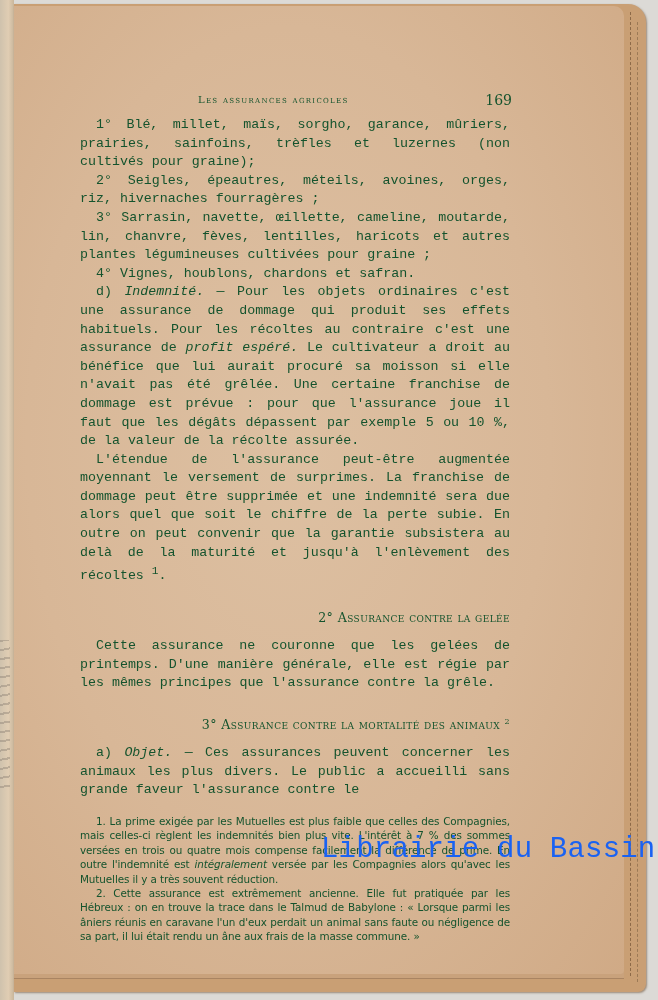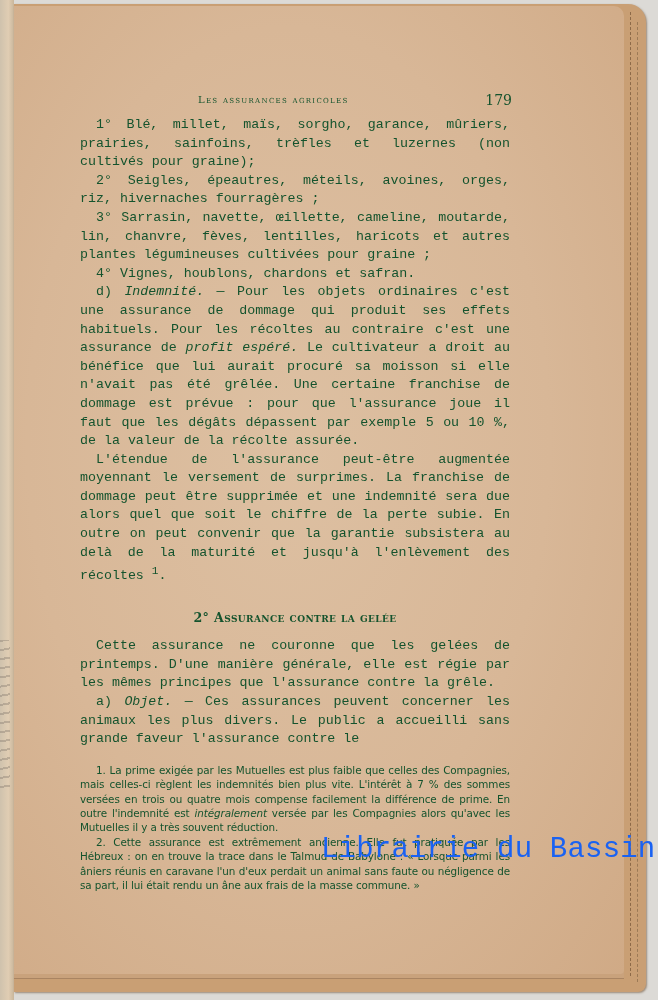--- a/index.html
+++ b/index.html
@@ -54,22 +54,22 @@
   }
   .page-number {
     position: absolute; right: -2px; top: 0px; font-size: 14px;
   }
   p {
     margin: 0; font-size: 13.3px; line-height: 18.6px; text-align: justify;
     text-indent: 16px;
     font-family: Liberation Mono, monospace;
   }
   .sec {
-    text-align: center; font-size: 12.6px; font-variant: small-caps;
-    letter-spacing: 0.4px; margin: 24px 0 12px 0; font-weight: bold;
+    text-align: right; font-size: 12.6px; font-variant: small-caps;
+    letter-spacing: 0.4px; margin: 24px 0 12px 0;
   }
   .sec sup, .fn sup { font-size: 8px; }
   .footnotes {
     margin-top: 14px;
   }
   .fn {
     font-size: 10.4px; line-height: 14.4px; text-align: justify;
     text-indent: 16px; margin: 0;
     font-family: "DejaVu Sans", "Liberation Sans", sans-serif;
     letter-spacing: -0.1px;
@@ -92,35 +92,36 @@
   <div class="edge1"></div>
   <div class="edge2"></div>
 </div>
 <div class="page-bottom-edge"></div>
 
 <div class="page"></div>
 
 <div class="content">
   <div class="running-head">
     <span class="running-title">Les assurances agricoles</span>
-    <span class="page-number">179</span>
+    <span class="page-number">169</span>
   </div>
 
   <p>1° Blé, millet, maïs, sorgho, garance, mûriers, prairies, sainfoins, trèfles et luzernes (non cultivés pour graine);</p>
   <p>2° Seigles, épeautres, méteils, avoines, orges, riz, hivernaches fourragères ;</p>
   <p>3° Sarrasin, navette, œillette, cameline, moutarde, lin, chanvre, fèves, lentilles, haricots et autres plantes légumineuses cultivées pour graine ;</p>
   <p>4° Vignes, houblons, chardons et safran.</p>
 
   <p><span>d)</span> <i>Indemnité.</i><span> — Pour les objets ordinaires c'est une assurance de dommage qui produit ses effets habituels. Pour les récoltes au contraire c'est une assurance de </span><i>profit espéré.</i><span> Le cultivateur a droit au bénéfice que lui aurait procuré sa moisson si elle n'avait pas été grêlée. Une certaine franchise de dommage est prévue : pour que l'assurance joue il faut que les dégâts dépassent par exemple 5 ou 10 %, de la valeur de la récolte assurée.</span></p>
 
   <p><span>L'étendue de l'assurance peut-être augmentée moyennant le versement de surprimes. La franchise de dommage peut être supprimée et une indemnité sera due alors quel que soit le chiffre de la perte subie. En outre on peut convenir que la garantie subsistera au delà de la maturité et jusqu'à l'enlèvement des récoltes</span> <sup>1</sup>.</p>
 
   <div class="sec">2° Assurance contre la gelée</div>
   <p>Cette assurance ne couronne que les gelées de printemps. D'une manière générale, elle est régie par les mêmes principes que l'assurance contre la grêle.</p>
 
+  <div class="sec"><span>3° Assurance contre la mortalité des animaux</span> <sup>2</sup></div>
   <p><span>a)</span> <i>Objet.</i><span> — Ces assurances peuvent concerner les animaux les plus divers. Le public a accueilli sans grande faveur l'assurance contre le</span></p>
 
   <div class="footnotes">
     <p class="fn"><span>1. La prime exigée par les Mutuelles est plus faible que celles des Compagnies, mais celles-ci règlent les indemnités bien plus vite. L'intérêt à 7 % des sommes versées en trois ou quatre mois compense facilement la différence de prime. En outre l'indemnité est </span><i>intégralement</i><span> versée par les Compagnies alors qu'avec les Mutuelles il y a très souvent réduction.</span></p>
     <p class="fn">2. Cette assurance est extrêmement ancienne. Elle fut pratiquée par les Hébreux : on en trouve la trace dans le Talmud de Babylone : « Lorsque parmi les âniers réunis en caravane l'un d'eux perdait un animal sans faute ou négligence de sa part, il lui était rendu un âne aux frais de la masse commune. »</p>
   </div>
 </div>
 
 <div class="watermark">Librairie du Bassin</div>
 

